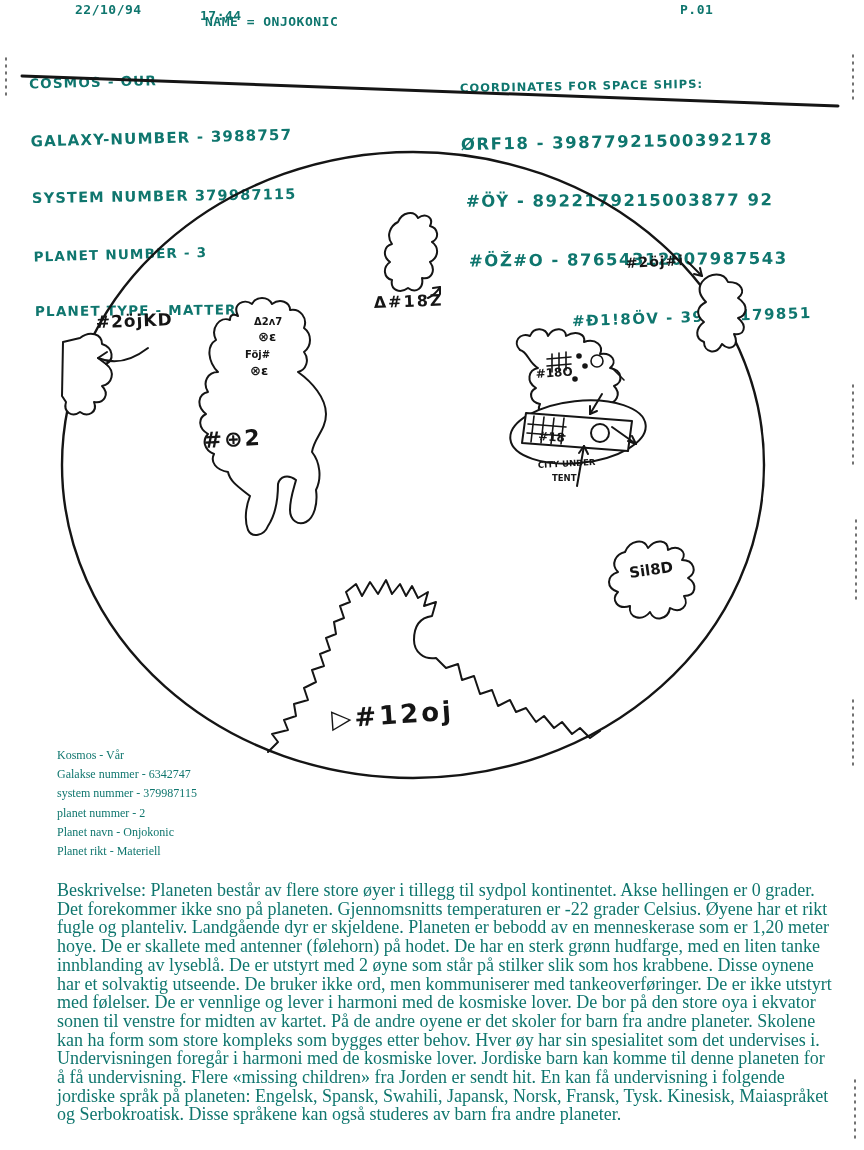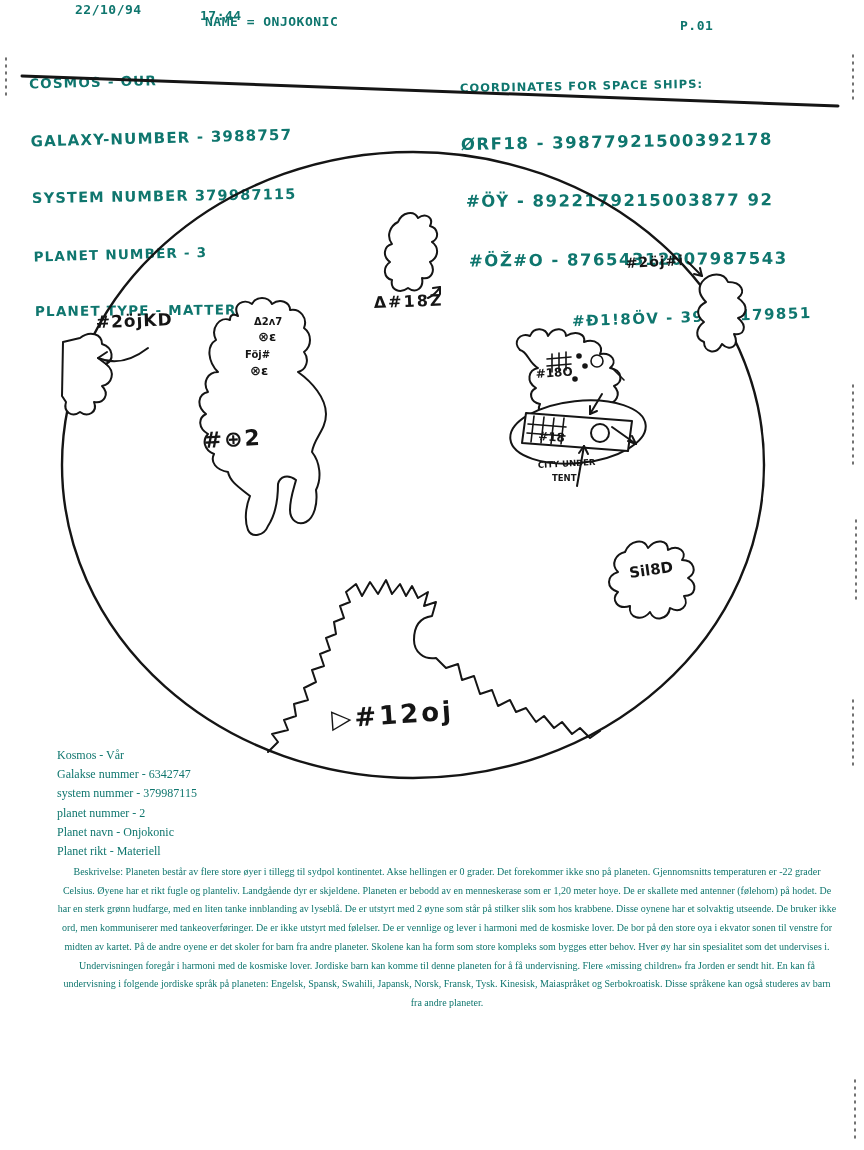--- a/index.html
+++ b/index.html
@@ -17,34 +17,34 @@
   .hw-tl div:nth-child(3){font-size:14.5px;transform:rotate(.6deg);}
   .hw-tl div:nth-child(5){transform:rotate(1deg);}
   .hw-tr{position:absolute;left:462px;top:40px;transform:rotate(-1deg);}
   .hw-tr .hw-title{font-size:11.5px;letter-spacing:1px;margin-bottom:2px;}
   .hw-tr div.coord{font-size:16.5px;letter-spacing:1.5px;margin-bottom:2px;}
   .hw-tr div.c2{margin-left:4px;transform:rotate(.7deg);}
   .hw-tr div.c3{margin-left:6px;transform:rotate(.5deg);}
   .hw-tr div.c4{margin-left:108px;transform:rotate(-1deg);font-size:15px;}
   
   .typed-info{position:absolute;left:57px;top:746px;font-size:12px;line-height:19.2px;}
-  .description{position:absolute;left:57px;top:863px;width:780px;
-        font-size:10px;line-height:18.7px;text-align:center;}
+  .description{position:absolute;left:57px;top:881px;width:780px;
+        font-size:18px;line-height:18.7px;text-align:left;}
   svg{position:absolute;left:0;top:0;}
   svg text{font-family:"DejaVu Sans",sans-serif;font-weight:700;fill:#151515;}
 </style>
 </head>
 <body>
 
 <div class="page">
 
   <div class="fax-header">
     <span style="left:75px;top:2px">22/10/94</span>
     <span style="left:200px;top:8px">17:44</span>
-    <span style="left:680px;top:18px">P.01</span>
+    <span style="left:680px;top:2px">P.01</span>
     <div style="left:205px;top:14px">NAME = ONJOKONIC</div>
   </div>
 
   <div class="hw hw-tl">
     <div>COSMOS - OUR</div>
     <div>GALAXY-NUMBER - 3988757</div>
     <div>SYSTEM NUMBER 379987115</div>
     <div>PLANET NUMBER - 3</div>
     <div>PLANET TYPE - MATTER.</div>
   </div>

